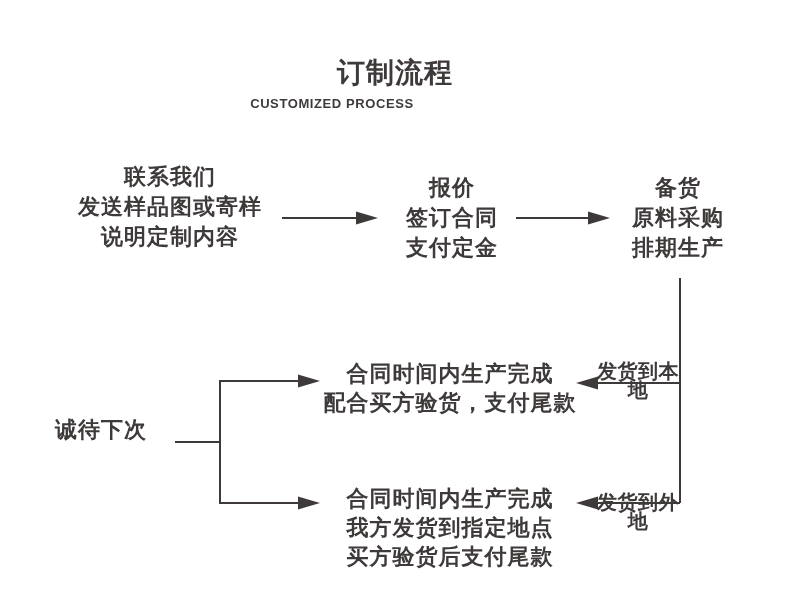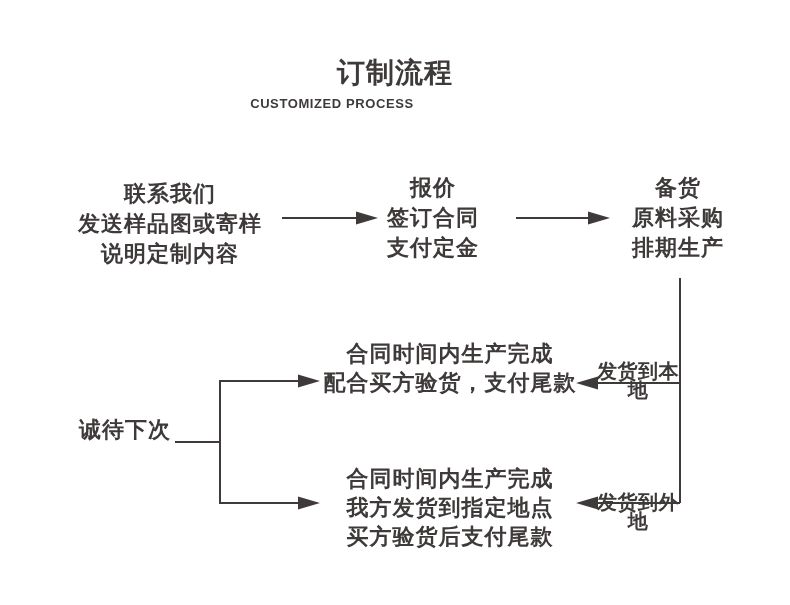--- a/index.html
+++ b/index.html
@@ -19,31 +19,31 @@
     font-size:28px;font-weight:700;letter-spacing:1px;line-height:34px;
   }
   .page-subtitle{
     position:absolute;left:0;top:96px;width:664px;text-align:center;
     font-size:13px;font-weight:600;letter-spacing:0.6px;line-height:16px;
   }
   .step{
     position:absolute;text-align:center;
     font-size:22px;font-weight:600;letter-spacing:1px;line-height:30px;
   }
-  .step-contact{left:40px;top:181px;width:260px;font-family:Liberation Mono, monospace;}
-  .step-quote{left:343px;top:173px;width:180px;}
+  .step-contact{left:40px;top:162px;width:260px;}
+  .step-quote{left:362px;top:173px;width:180px;}
   .step-stock{left:588px;top:173px;width:180px;}
   .branch-block{
     position:absolute;text-align:center;
-    font-size:22px;font-weight:600;letter-spacing:1px;line-height:29px;
+    font-size:22px;font-weight:600;letter-spacing:1px;line-height:29px;margin-top:20px;
   }
   .branch-local-block{left:300px;top:339px;width:300px;}
   .branch-remote-block{left:300px;top:464px;width:300px;}
   .closing-block{
-    position:absolute;left:55px;top:416px;width:140px;text-align:center;
+    position:absolute;left:55px;top:416px;width:140px;
     font-size:22px;font-weight:600;letter-spacing:1px;line-height:28px;
   }
   .ship-label{
     position:absolute;width:84px;text-align:center;
     font-size:20px;font-weight:600;line-height:19px;letter-spacing:0.5px;
   }
   .ship-label-local{left:596px;top:362px;}
   .ship-label-remote{left:596px;top:493px;}
   svg.connectors{position:absolute;left:0;top:0;width:790px;height:605px;}
 </style>

